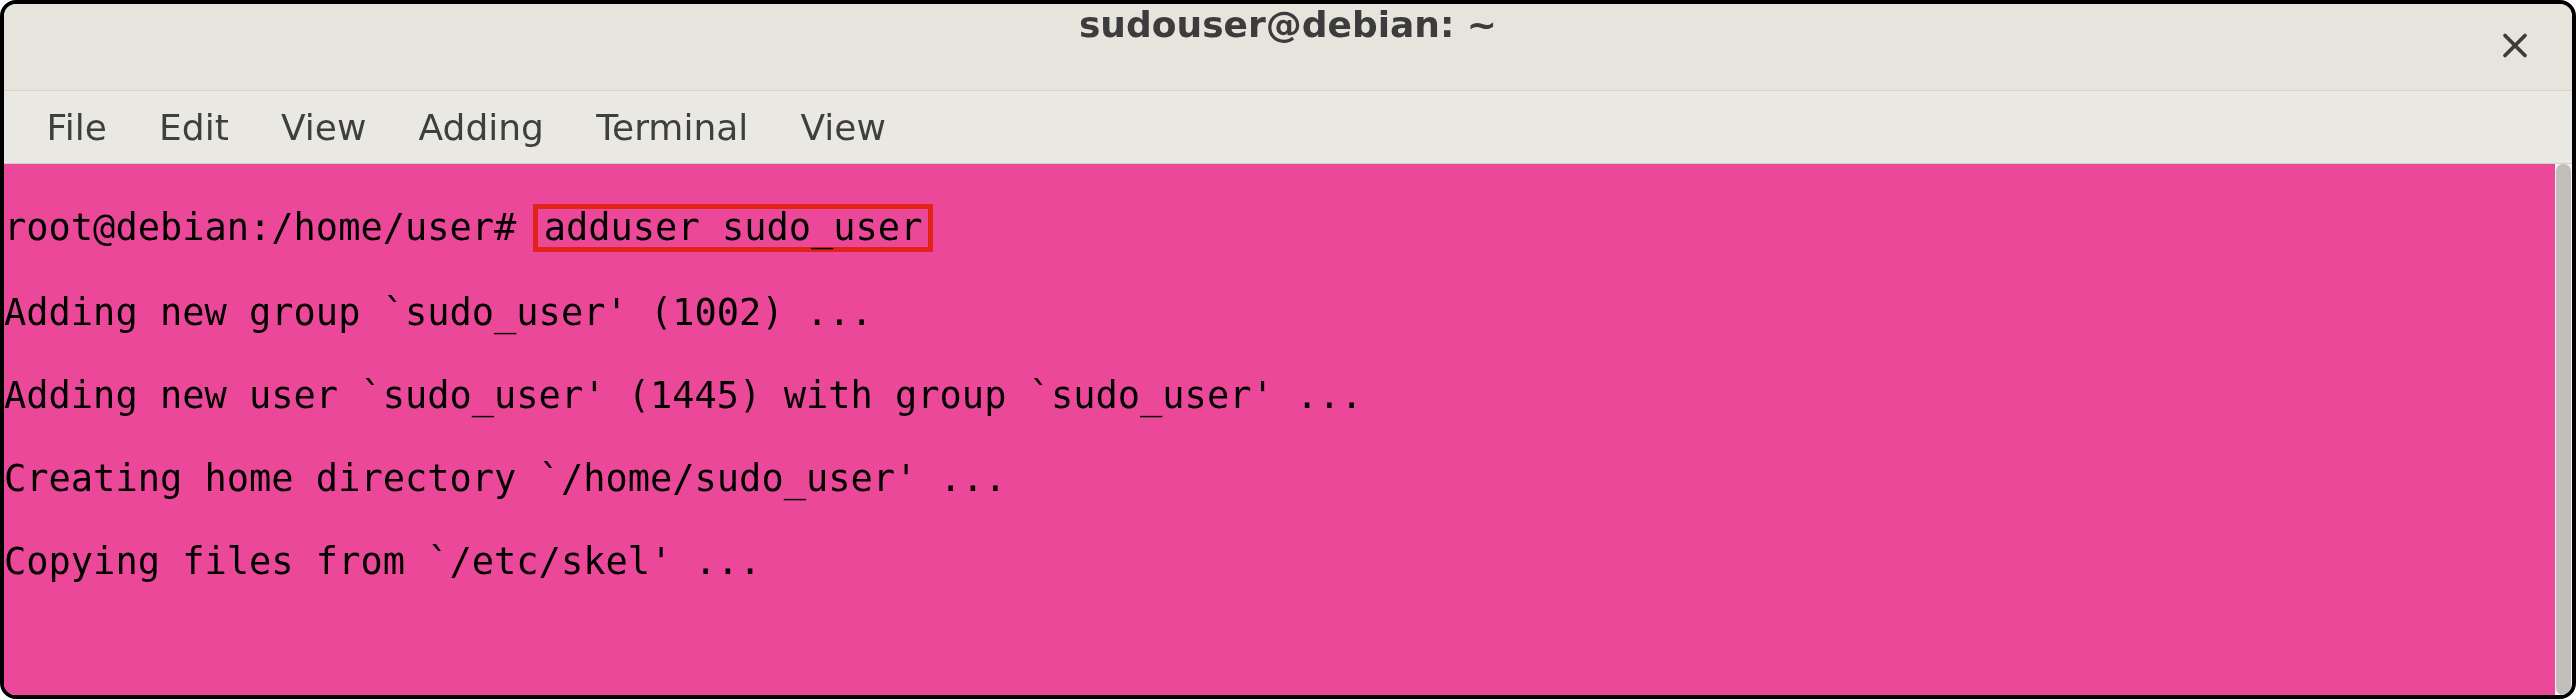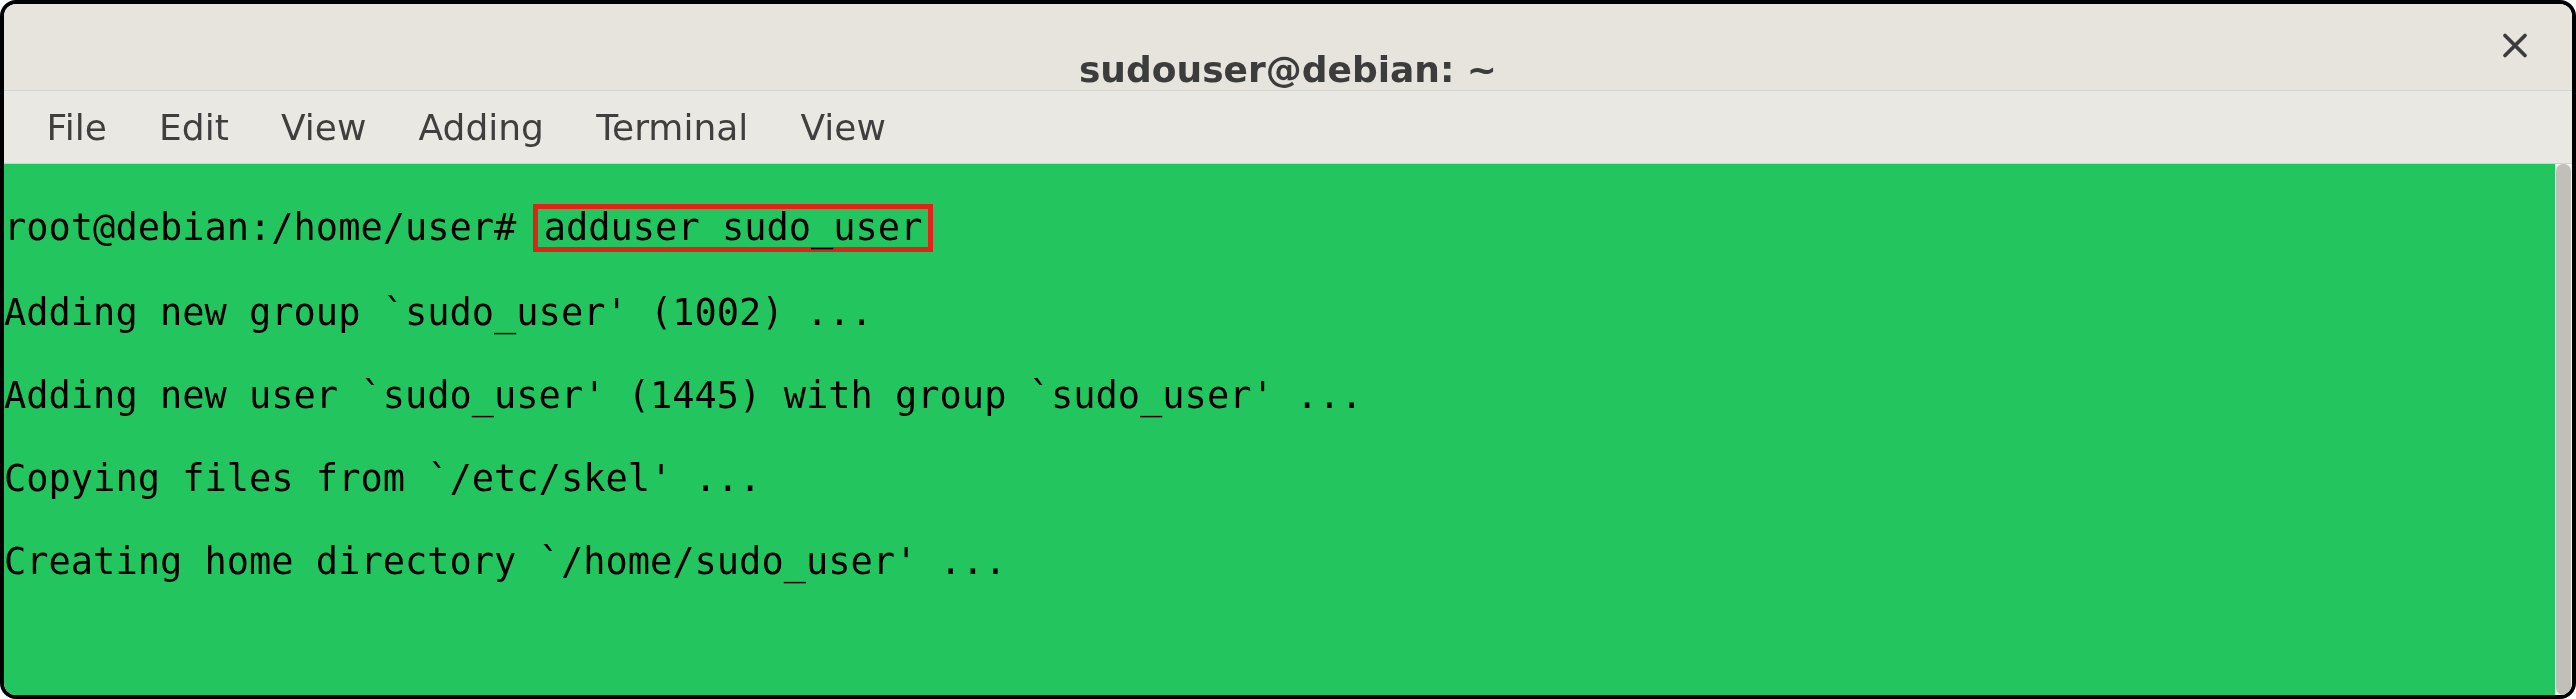--- a/index.html
+++ b/index.html
@@ -20,21 +20,21 @@
     display: flex;
     flex-direction: column;
     overflow: hidden;
   }
   .titlebar {
     height: 86px;
     background: #e7e4de;
     border-bottom: 1.4px solid #d5d3cd;
     position: relative;
     display: flex;
-    align-items: flex-end;
+    align-items: flex-start;
     justify-content: center;
     border-top-left-radius: 11.5px;
     border-top-right-radius: 11.5px;
   }
   .title-text {
     font-weight: 700;
     font-size: 36px;
     color: #3c3c3c;
   }
   .close-btn {
@@ -64,21 +64,21 @@
   }
   .menu-item {
     font-size: 36px;
     color: #3f3f3f;
     cursor: pointer;
     padding: 4.3px 8.6px;
   }
   .terminal-area {
     flex: 1;
     position: relative;
-    background: #22c55e;
+    background: #ec4899;
     overflow: hidden;
   }
   .terminal-content {
     position: absolute;
     top: 0px;
     left: 0px;
     right: 17px;
     font-family: "DejaVu Sans Mono", "Liberation Mono", monospace;
     font-size: 37px;
     line-height: 1.12;
@@ -138,22 +138,22 @@
     <span class="menu-item">Adding</span>
     <span class="menu-item">Terminal</span>
     <span class="menu-item">View</span>
   </div>
 
   <div class="terminal-area">
     <div class="terminal-content">
 <span class="term-line"><span>root@debian:/home/user# </span><span class="highlight-box"><span>adduser sudo_user</span></span></span>
 <span class="term-line">Adding new group `sudo_user' (1002) ...</span>
 <span class="term-line">Adding new user `sudo_user' (1445) with group `sudo_user' ...</span>
+<span class="term-line">Creating home directory `/home/sudo_user' ...</span>
 <span class="term-line">Copying files from `/etc/skel' ...</span>
-<span class="term-line">Creating home directory `/home/sudo_user' ...</span>
 
     </div>
     <div class="scrollbar-track">
       <div class="scrollbar-thumb"></div>
     </div>
   </div>
 
 </div>
 
 

